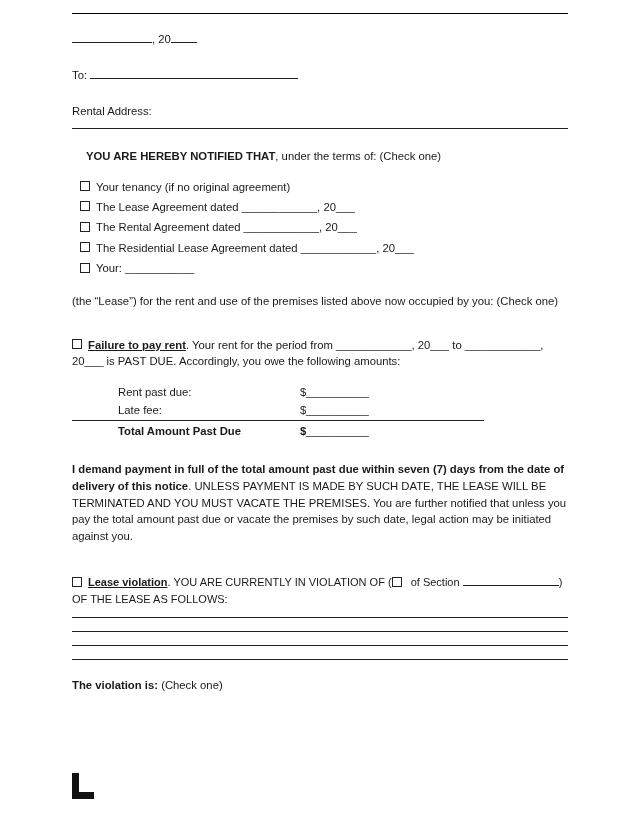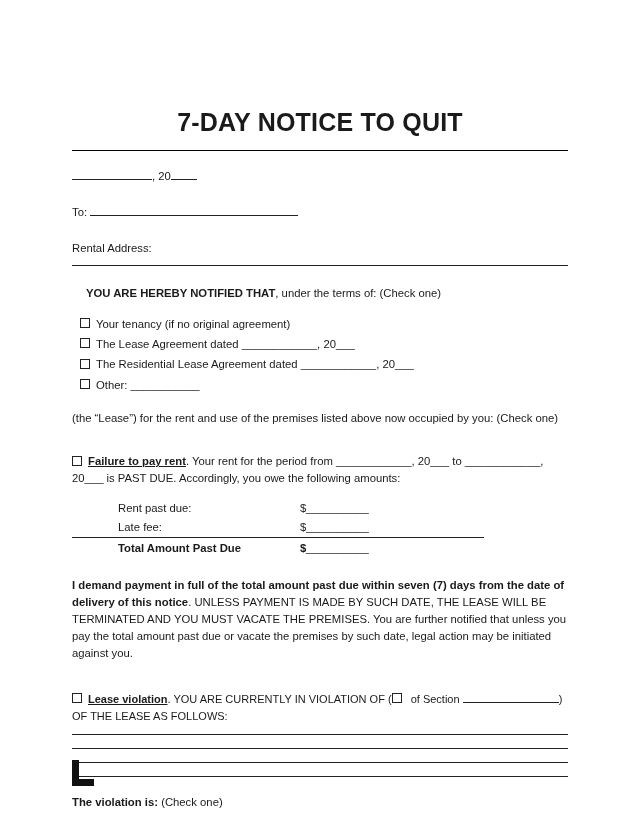--- a/index.html
+++ b/index.html
@@ -158,21 +158,20 @@
     left: 0; bottom: 0;
     width: 22px; height: 7px;
     background: #111;
   }
 </style>
 </head>
 <body>
 
 <div class="page">
 
-  <h1 class="doc-title">7-DAY NOTICE TO QUIT</h1>
   <hr class="title-rule">
 
   <div class="body-area">
 
     <div class="date-line">
       <span class="line-blank w80"></span><span>, 20</span><span class="line-blank w28"></span>
     </div>
 
     <div class="to-row">
       <span>To:</span>
@@ -189,24 +188,27 @@
     </div>
 
     <div>
       <div class="checkrow">
         <span class="cbox"></span><span>Your tenancy (if no original agreement)</span>
       </div>
       <div class="checkrow">
         <span class="cbox"></span><span>The Lease Agreement dated ____________, 20___</span>
       </div>
       <div class="checkrow">
+        <span class="cbox"></span><span>The Rental Agreement dated ____________, 20___</span>
+      </div>
+      <div class="checkrow">
         <span class="cbox"></span><span>The Residential Lease Agreement dated ____________, 20___</span>
       </div>
       <div class="checkrow">
-        <span class="cbox"></span><span>Other: ___________</span>
+        <span class="cbox"></span><span>Your: ___________</span>
       </div>
     </div>
 
     <div class="lease-line">(the “Lease”) for the rent and use of the premises listed above now occupied by you: (Check one)</div>
 
     <div class="failure-block">
       <span class="cbox"></span><span class="u bold">Failure to pay rent</span><span>. Your rent for the period from ____________, 20___ to ____________, 20___ is PAST DUE. Accordingly, you owe the following amounts:</span>
     </div>
 
     <div class="amounts">

